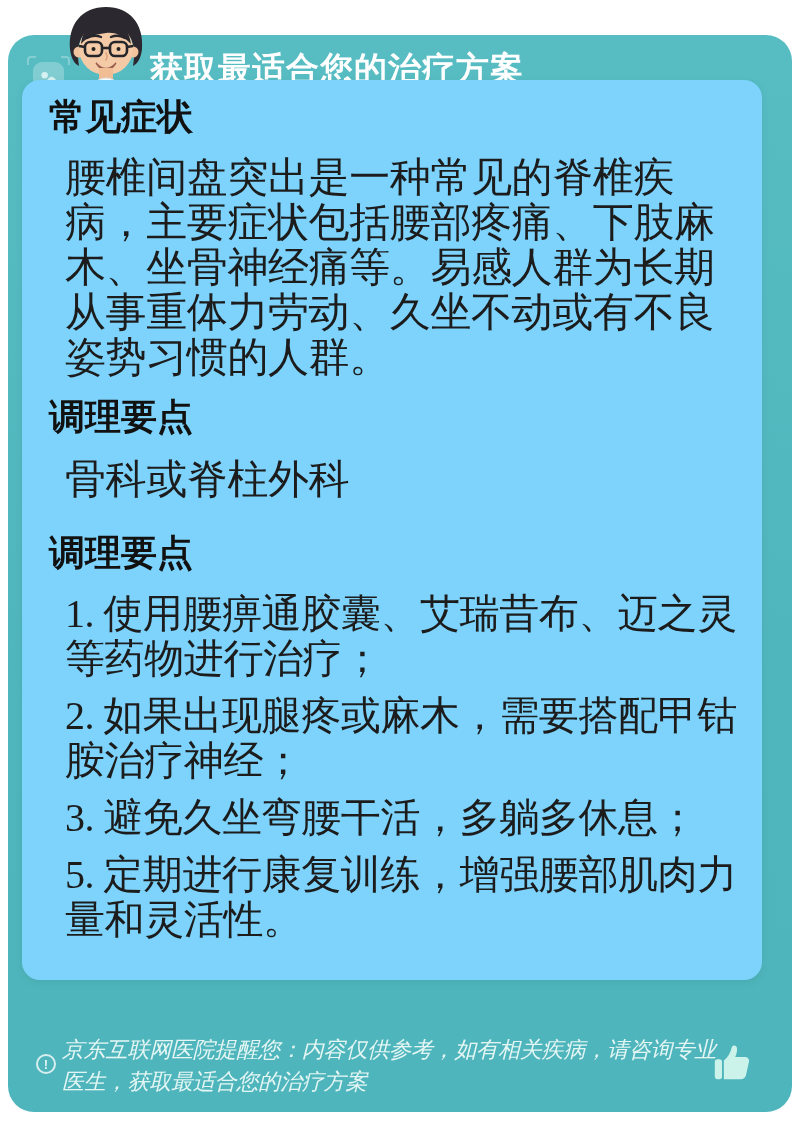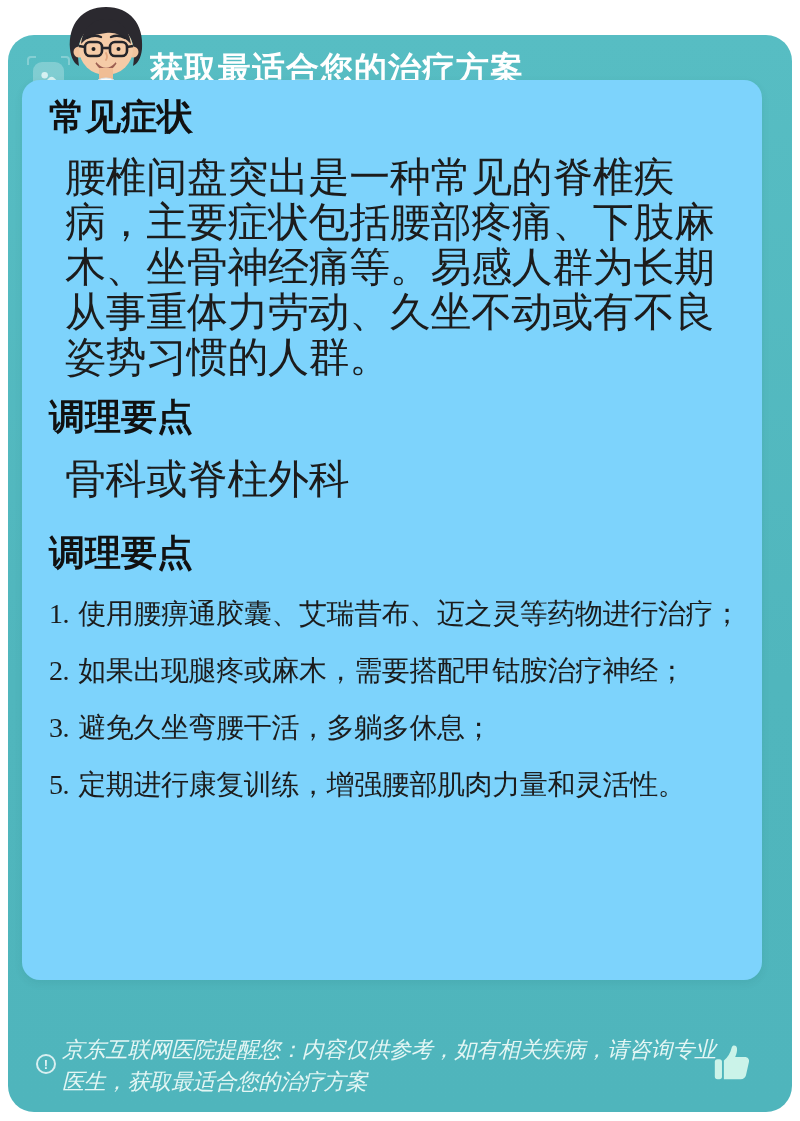--- a/index.html
+++ b/index.html
@@ -61,22 +61,23 @@
   .card h2.first{ margin-top:0; }
   .card h2.gap-lg{ margin-top:30px; }
   .card p.body{
     font-size:41px; line-height:45px; letter-spacing:-0.4px;
     margin:18px 0 0 16px;
     font-family:Liberation Serif, serif;
   }
   .card p.body.tight{ margin-top:20px; }
   .care-list{ list-style:none; margin:18px 0 0 0; }
   .care-list li{
-    font-size:28px; line-height:45px; letter-spacing:-0.4px;
+    font-size:40px; line-height:45px; letter-spacing:-0.4px;
     margin-bottom:12px;
+    margin-left:16px;
   }
   .care-list li .num{
     font-family:"Liberation Serif","DejaVu Serif",serif;
     margin-right:9px;
   }
   
   .footer-alert{
     position:absolute; left:28px; top:1019px; width:20px; height:20px;
     border:2px solid rgba(255,255,255,0.78); border-radius:50%;
     color:rgba(255,255,255,0.85); font-size:13px; font-weight:bold;

